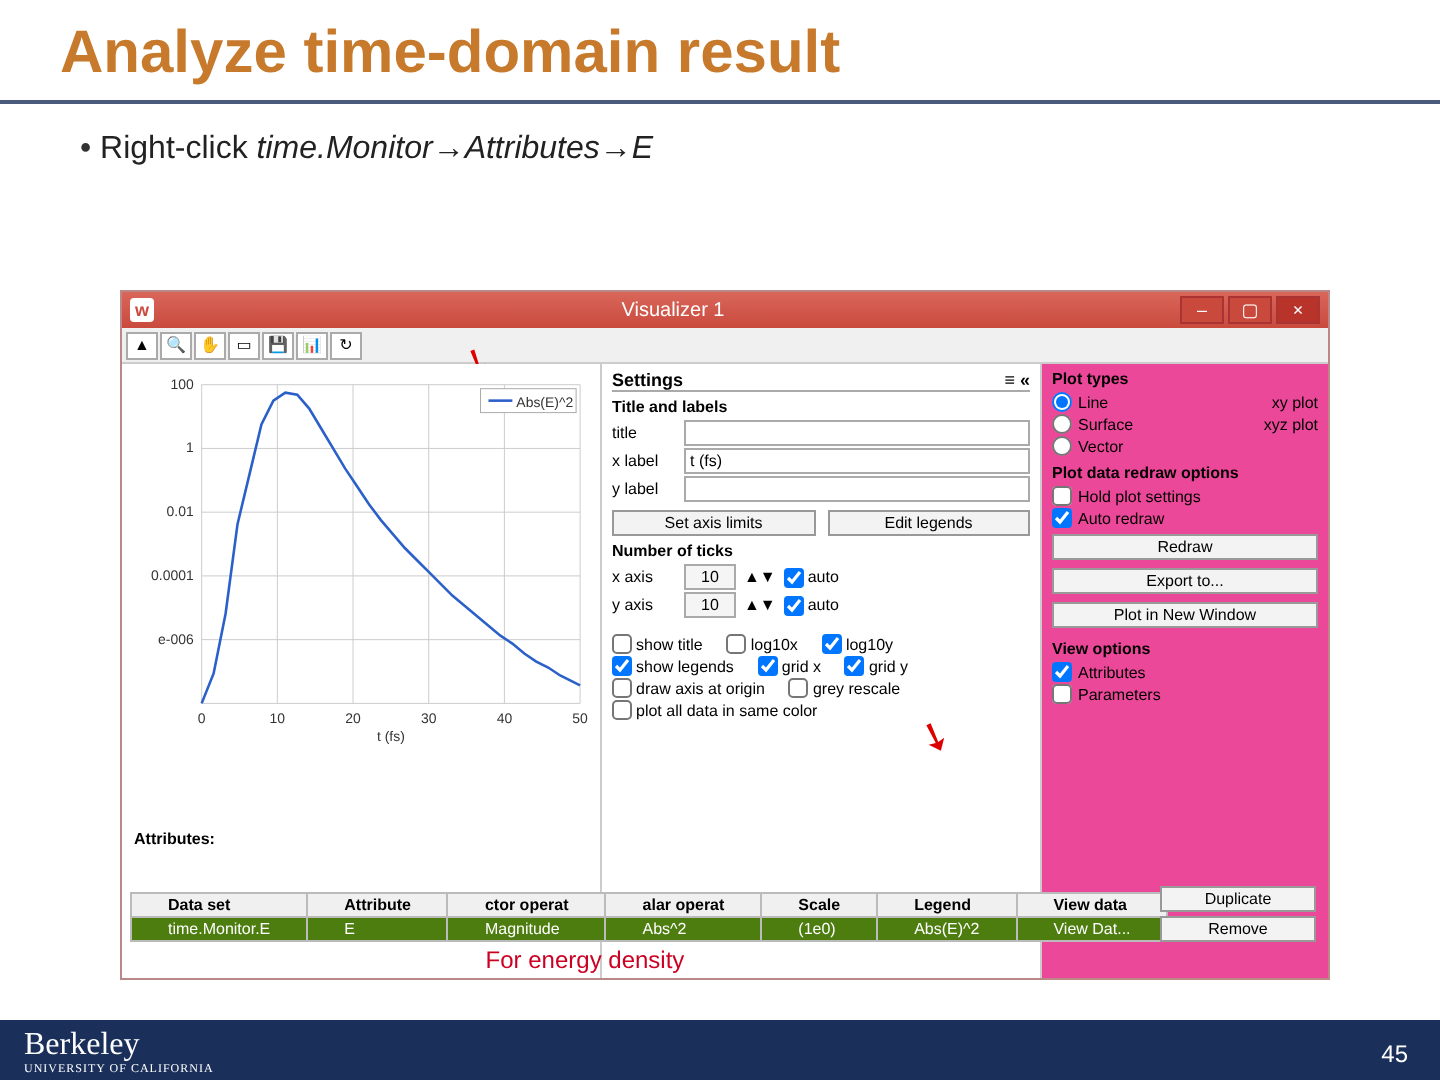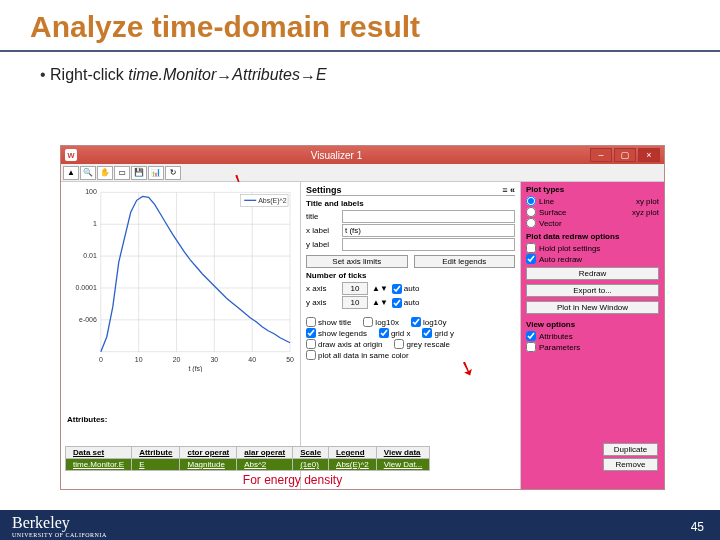--- a/index.html
+++ b/index.html
@@ -44,24 +44,24 @@
   .red-arrow-log { position:absolute; left:398px; top:210px; color:#d00; font-size:20px; transform:rotate(20deg); pointer-events:none; }
   
   .side-area { flex:1; padding:3px 5px; background:#ec4899; font-size:8px; }
   .side-area .grp-title { font-weight:bold; margin-bottom:2px; }
   .side-area .radio-row { display:flex; align-items:center; gap:3px; margin:1px 0; }
   .side-area .radio-row input { width:10px;height:10px; }
   .side-area .wide-btn { width:100%; margin:2px 0; }
   
   .attrib-label { position:absolute; bottom:65px; left:6px; font-size:8px; font-weight:bold; }
   .data-table { position:absolute; bottom:18px; left:4px; right:140px; border:1px solid #999; font-size:8px; border-collapse:collapse; }
-  .data-table th, .data-table td { border:1px solid #bbb; padding:1px 7px; text-align:left; white-space:nowrap;text-decoration:underline; }
+  .data-table th, .data-table td { border:1px solid #bbb; padding:1px 18px; text-align:left; white-space:nowrap; }
   .data-table th { background:#f0f0f0; font-weight:bold; }
   .data-table .sel td { background:#4d7c0f; color:#fff; }
-  .side-btns { position:absolute; right:6px; bottom:18px; width:55px; display:flex; flex-direction:column; gap:2px; }
+  .side-btns { position:absolute; right:6px; bottom:18px; width:78px; display:flex; flex-direction:column; gap:2px; }
   .side-btns .btn { width:100%; }
   
   .energy-caption { position:absolute; bottom:2px; left:0; right:140px; text-align:center; font-size:12px; color:#c02; }
   
   .footer-bar { position:absolute; bottom:0; left:0; right:0; height:30px; background:#1a2f5a; }
   .berkeley { position:absolute; bottom:2px; left:12px; color:#fff; font-size:16px; font-family: "Times New Roman", serif; }
   .berkeley .sub { font-size:6px; display:block; letter-spacing:0.5px; }
   .page-num { position:absolute; right:16px; bottom:6px; color:#fff; font-size:12px; }
 </style>
 </head>

